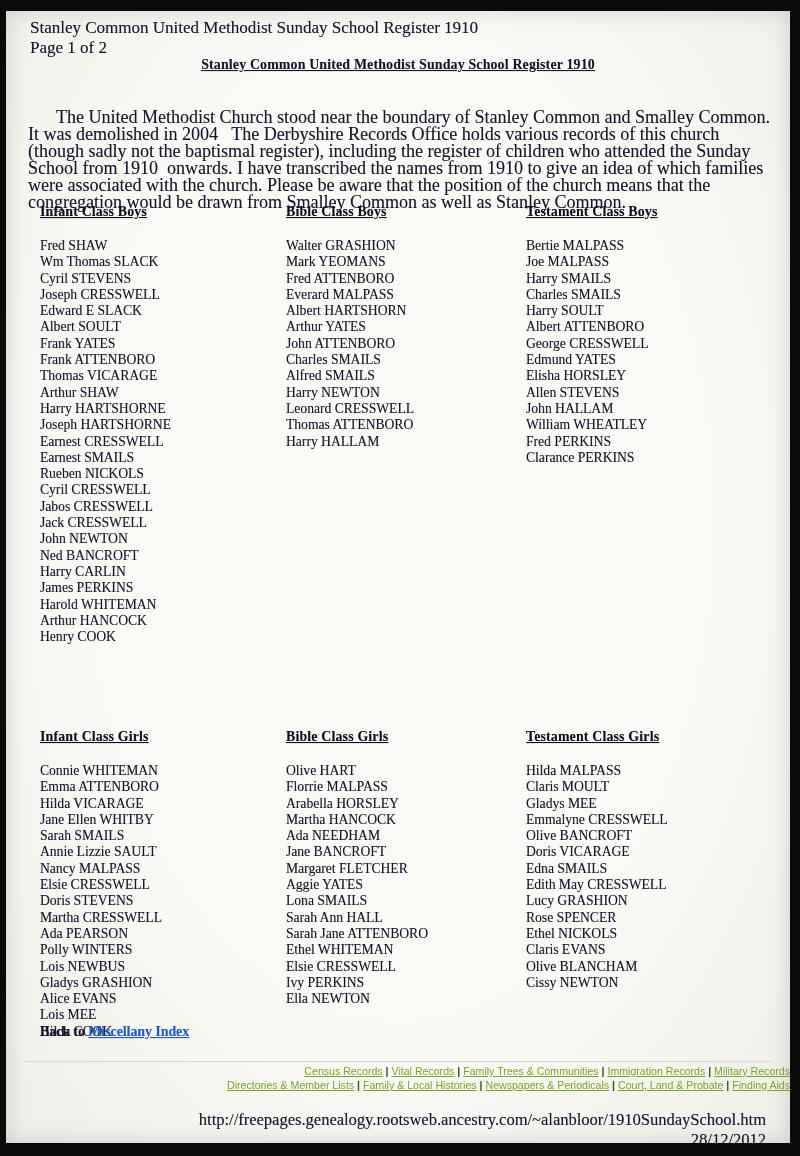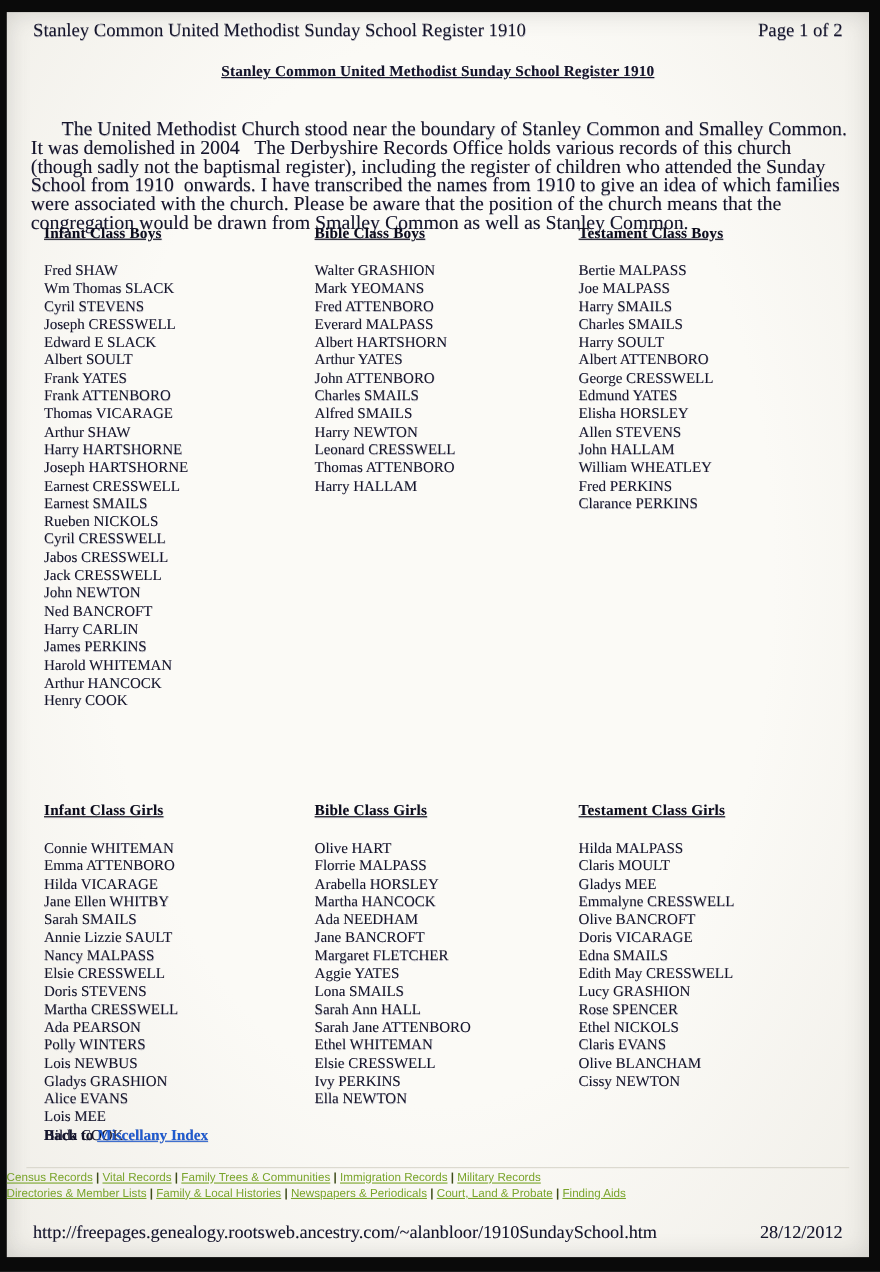--- a/index.html
+++ b/index.html
@@ -8,42 +8,42 @@
     width:800px;height:1156px;
     box-sizing:border-box;
     border:solid #0a0a0a;
     border-width:11px 10px 13px 6px;
     background:radial-gradient(ellipse at 50% 45%, #fbfaf6 55%, #f0eee8 100%);
     box-shadow:inset 0 0 22px rgba(70,70,70,.20);
     font-family:"Liberation Serif","DejaVu Serif",serif;
     color:#15152b;
     overflow:hidden;
   }
-  .abs{position:absolute;}
+  .abs{position:absolute;flex-direction:column;}
   .inky{text-shadow:0.3px 0.3px 0.6px rgba(30,30,70,.35);}
 
   .topbar{top:7px;left:24px;right:24px;display:flex;justify-content:space-between;
           font-size:17px;line-height:20px;}
   .doc-title{top:46px;left:0;right:0;text-align:center;font-size:13.8px;font-weight:bold;
              text-decoration:underline;letter-spacing:.2px;}
   .intro{top:80px;left:22px;width:744px;font-size:18px;line-height:16.9px;
          text-indent:28px;white-space:pre-wrap;}
 
   .class-col{width:242px;}
   .col-a{left:34px;}  .col-b{left:280px;}  .col-c{left:520px;}
   .row-boys{top:193px;} .row-girls{top:718px;}
   .class-title{margin:0;font-size:13.8px;font-weight:bold;text-decoration:underline;
                letter-spacing:.2px;line-height:16px;color:#0d0d1c;}
   .names{list-style:none;margin:18px 0 0 0;padding:0;font-size:13.6px;line-height:16.3px;}
 
   .backline{top:1013px;left:34px;font-size:13.8px;font-weight:bold;}
   .backline a{color:#1f5bd0;font-weight:bold;text-decoration:underline;cursor:pointer;}
 
   .footer-divider{top:1050px;left:18px;right:18px;border-top:1px solid #d9d6cd;height:0;}
-  .footer-links{top:1054px;left:0;right:0;text-align:left;
+  .footer-links{top:1054px;left:0;right:0;text-align:right;
                 font-family:"Liberation Sans","DejaVu Sans",sans-serif;
                 font-size:10.6px;line-height:13.8px;color:#44521c;}
   .footer-links .glink{color:#79a42a;text-decoration:underline;cursor:pointer;}
   .footer-links .sep{color:#3c4a18;font-weight:bold;}
 
   .urlbar{top:1099px;left:24px;right:24px;display:flex;justify-content:space-between;
           font-size:16.5px;line-height:20px;text-align:right;}
   .urlbar .date{}
 </style>
 </head>

